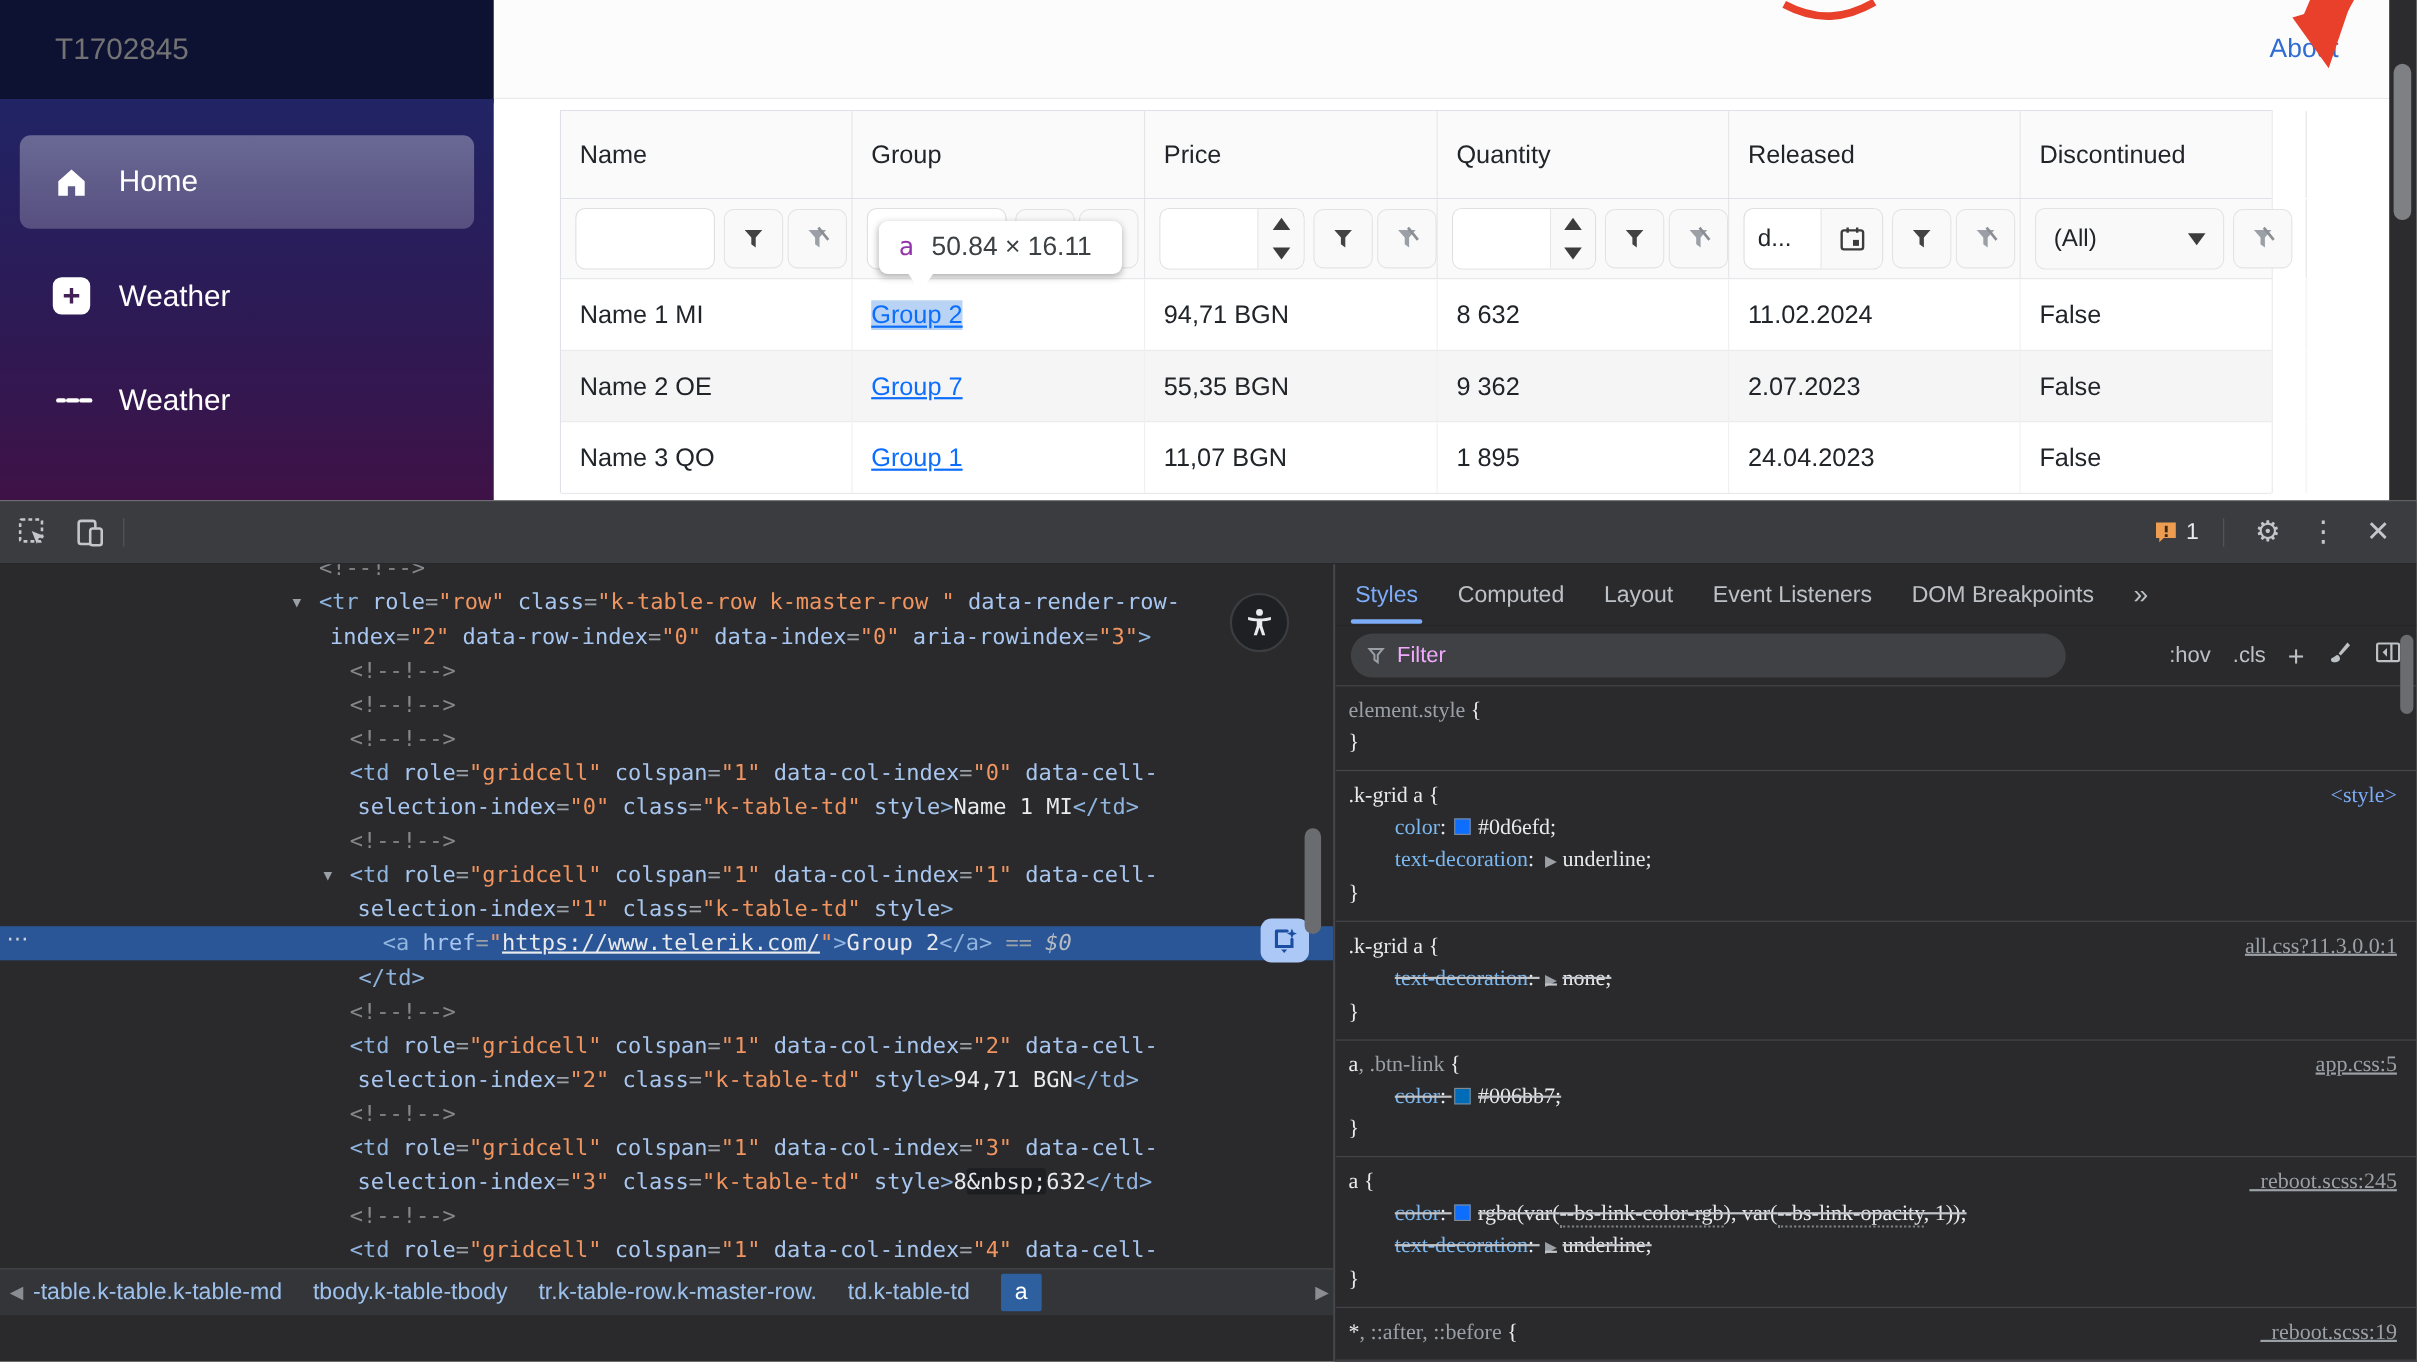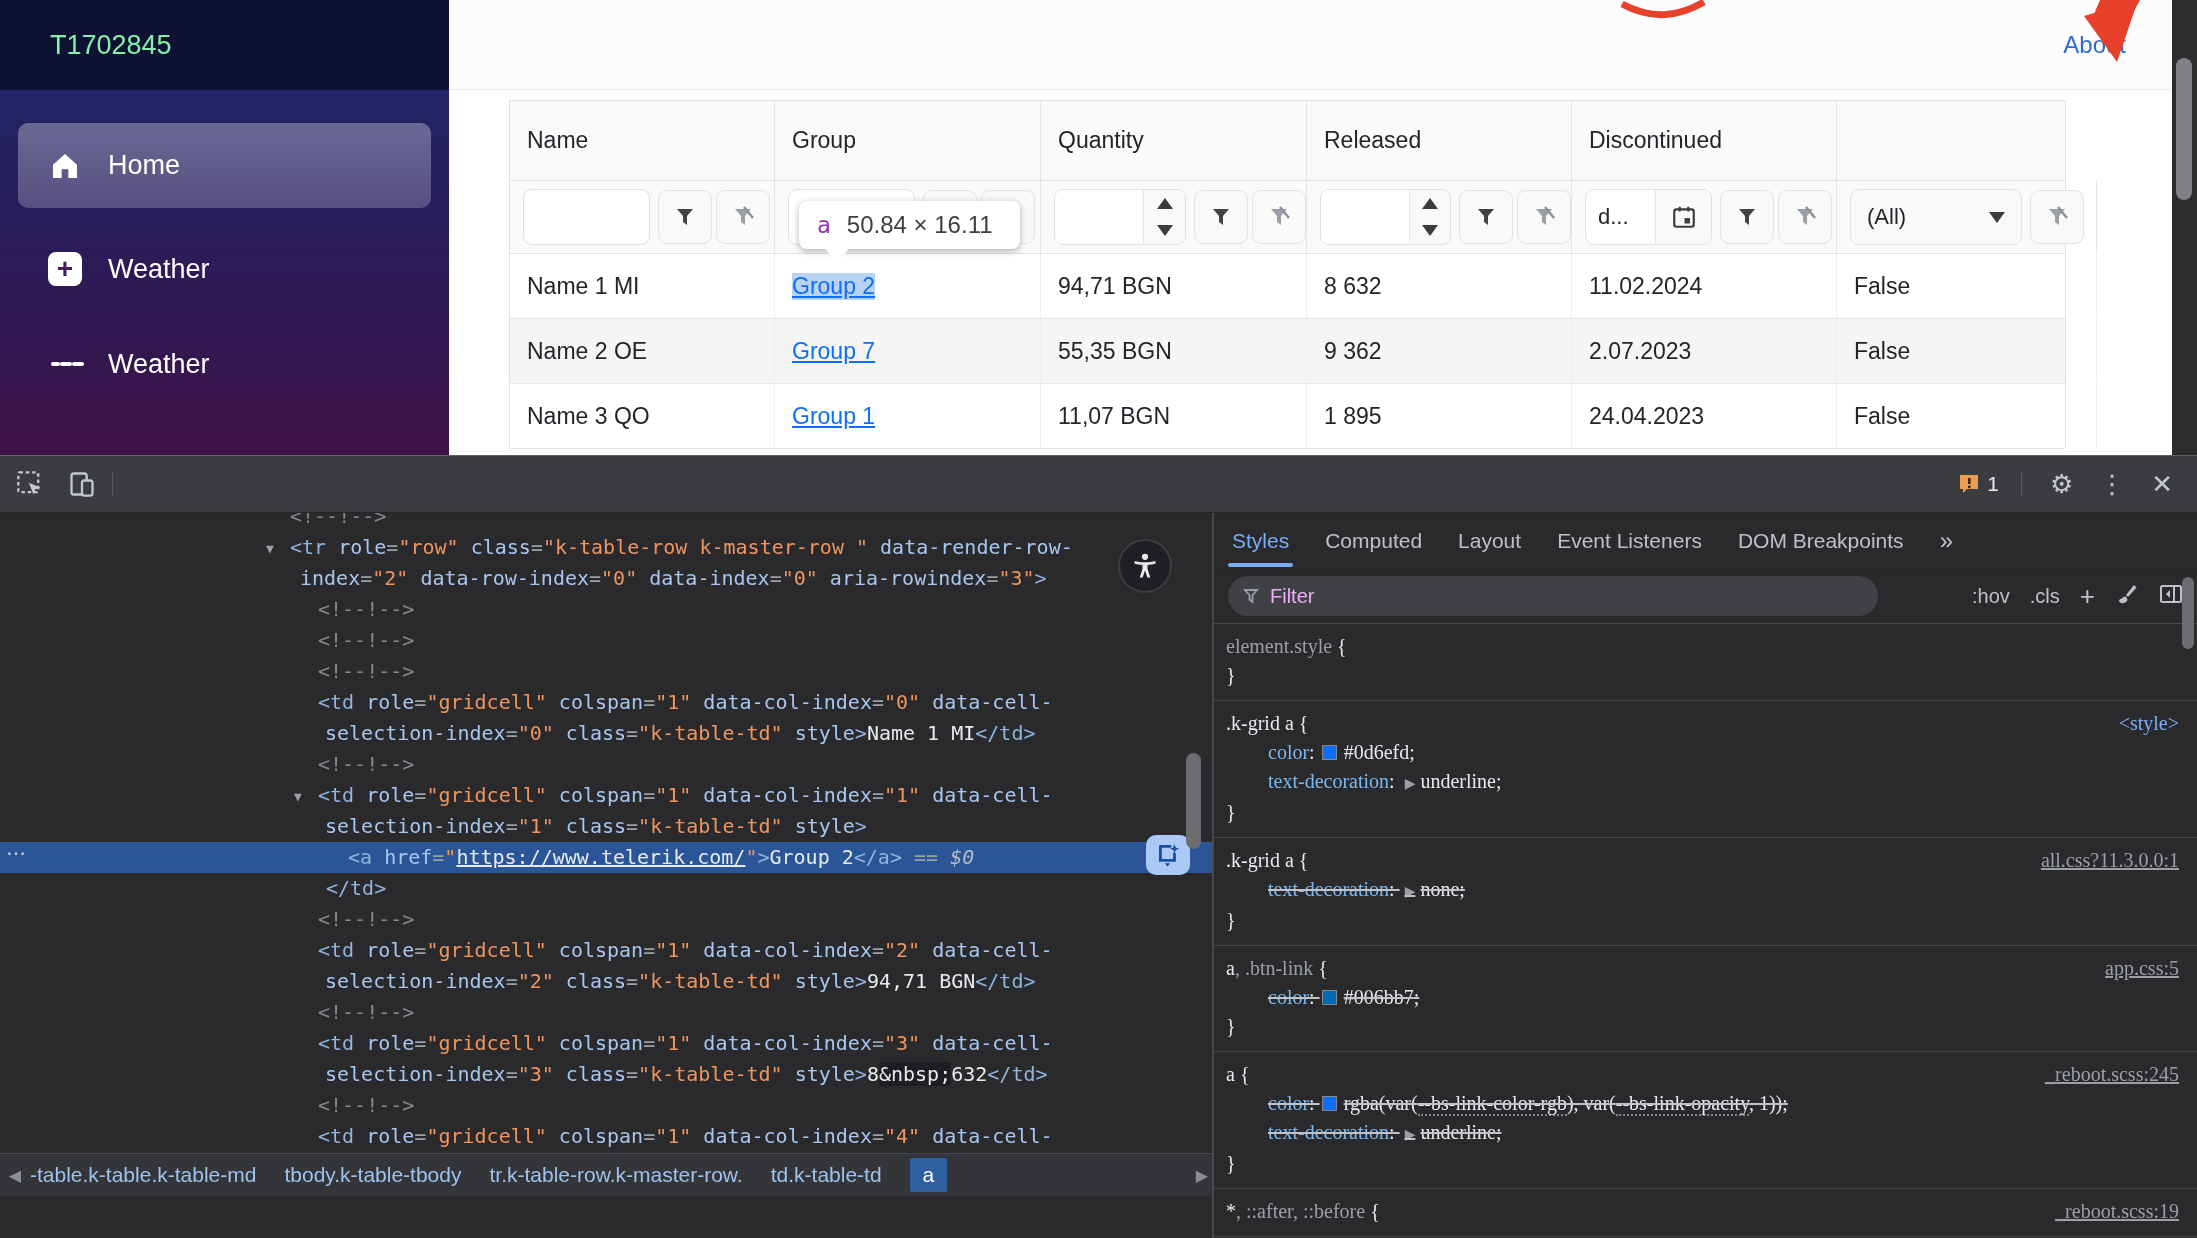--- a/index.html
+++ b/index.html
@@ -3,21 +3,21 @@
 <meta charset="utf-8">
 <style>
   *{margin:0;padding:0;box-sizing:border-box}
   html,body{background:#111}
   #root{position:relative;width:2197px;height:1238px;overflow:hidden;background:#fff;
         font-family:"Liberation Sans",sans-serif;color:#212529}
 
   
   .sb{position:absolute;left:0;top:0;width:449px;height:455px;overflow:hidden}
   .sb-head{position:absolute;left:0;top:0;right:0;height:94px;background:#0d1233;
-           color:#86efac;font-size:27px;line-height:90px;padding-left:50px}
+           color:#737373;font-size:27px;line-height:90px;padding-left:50px}
   .sb-body{position:absolute;left:0;top:90px;right:0;bottom:0;
            background:linear-gradient(180deg,#212465 0%,#2d1a55 55%,#3f1247 100%)}
   .nav-item{position:absolute;left:18px;right:18px;display:flex;align-items:center;
             padding-left:28px;color:#fff;font-size:27px;border-radius:10px;cursor:pointer}
   .nav-item .nicon{width:38px;margin-right:24px;display:flex;align-items:center;justify-content:center}
   .nav-home{top:33px;height:85px;background:linear-gradient(rgba(255,255,255,.32),rgba(255,255,255,.22))}
   .nav-counter{top:148px;height:62px}
   .nav-weather{top:243px;height:62px}
   .plus-box{width:34px;height:34px;background:#fff;border-radius:8px;color:#432057;
             font-size:28px;font-weight:bold;display:flex;align-items:center;justify-content:center;line-height:1}
@@ -190,20 +190,21 @@
     <path d="M1622,4 C1652,20 1678,17 1704,2" stroke="#e8402a" stroke-width="7" fill="none"></path>
     <polygon points="2084,16 2138,0 2117,62" fill="#e8402a"></polygon>
     <polygon points="2100,0 2140,0 2128,22 2094,14" fill="#e8402a"></polygon>
   </svg>
 
   <main class="page">
     <div class="grid">
       <div class="g-row g-head">
         <div class="gc">Name</div>
         <div class="gc">Group</div>
+        <div class="gc">Price</div>
         <div class="gc">Quantity</div>
         <div class="gc">Released</div>
         <div class="gc">Discontinued</div>
       </div>
       <div class="g-row g-filter">
         <div class="gc">
           <input class="f-input" style="">
           <span class="f-btn">
             <svg width="24" height="24" viewBox="0 0 24 24">
                 <path d="M4 4 H20 L14 11 V20 L10 17 V11 Z" fill="#434343"></path>

